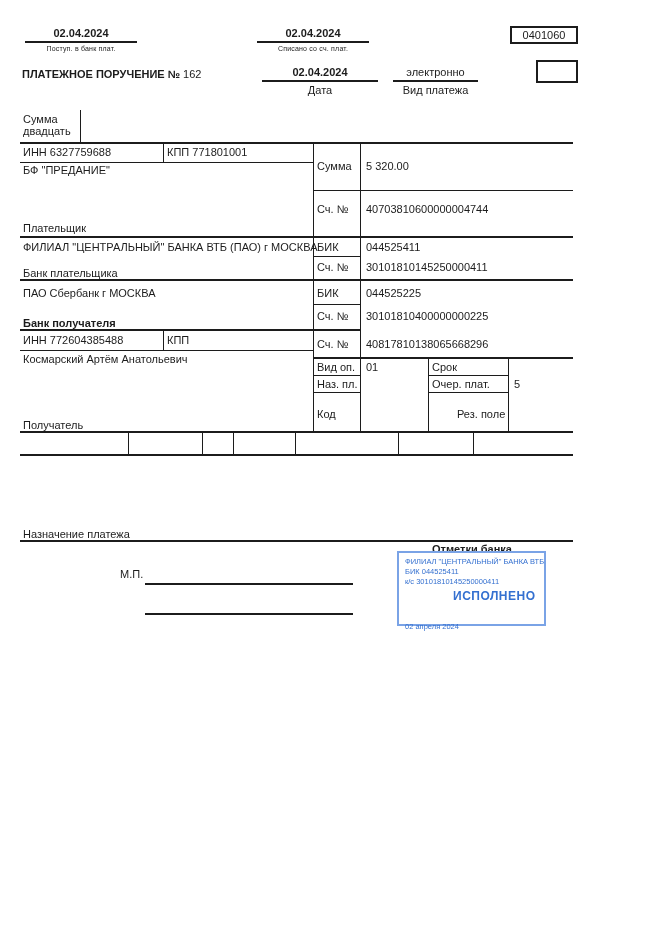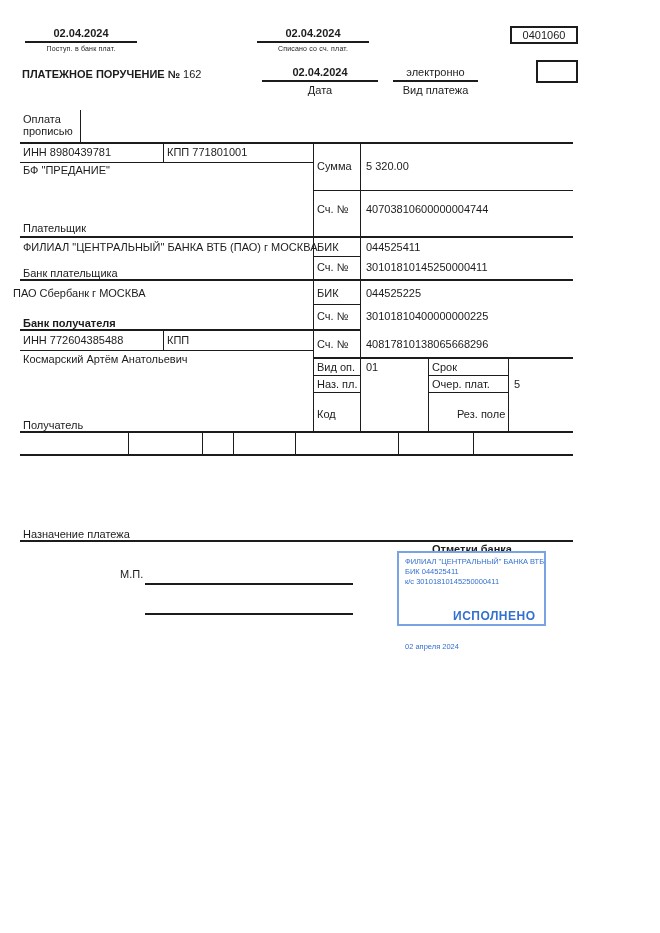--- a/index.html
+++ b/index.html
@@ -15,21 +15,21 @@
   .s{position:absolute;font-size:7px;line-height:8px;white-space:nowrap;letter-spacing:0.2px;}
   .hl{position:absolute;background:#1c1c1c;height:1px;}
   .hl2{position:absolute;background:#1c1c1c;height:2px;}
   .vl{position:absolute;background:#1c1c1c;width:1px;}
   .box{position:absolute;border:2px solid #1c1c1c;background:#fff;}
   .stamp{
     position:absolute;left:397px;top:551px;width:149px;height:75px;
     border:2px solid #7aa3e6;padding:4px 6px;box-sizing:border-box;
   }
   .stamp .sl{font-size:7.5px;line-height:10px;white-space:nowrap;}
-  .stamp .st{font-size:12px;font-weight:bold;letter-spacing:0.5px;margin-top:22px;padding-left:48px;}
+  .stamp .st{font-size:12px;font-weight:bold;letter-spacing:0.5px;margin-top:2px;padding-left:48px;}
   .stamp .sd{font-size:7.5px;margin-top:19px;}
 </style>
 </head>
 <body>
 
 <div class="page">
 
   <div class="t b c" style="left:25px;top:27px;width:112px;">02.04.2024</div>
   <div class="hl" style="left:25px;top:41px;width:112px;height:2px;"></div>
   <div class="s c" style="left:25px;top:45px;width:112px;">Поступ. в банк плат.</div>
@@ -50,29 +50,29 @@
   <div class="t b c" style="left:262px;top:66px;width:116px;">02.04.2024</div>
   <div class="hl" style="left:262px;top:80px;width:116px;height:2px;"></div>
   <div class="t c" style="left:262px;top:84px;width:116px;">Дата</div>
 
   <div class="t c" style="left:393px;top:66px;width:85px;">электронно</div>
   <div class="hl" style="left:393px;top:80px;width:85px;height:2px;"></div>
   <div class="t c" style="left:393px;top:84px;width:85px;">Вид платежа</div>
 
   <div class="box" style="left:536px;top:60px;width:38px;height:19px;"></div>
 
-  <div class="t w" style="left:23px;top:113px;width:58px;">Оплата прописью</div>
+  <div class="t w" style="left:23px;top:113px;width:58px;">Сумма двадцать</div>
   <div class="vl" style="left:80px;top:110px;height:32px;"></div>
   <div class="hl2" style="left:20px;top:142px;width:553px;"></div>
 
   <div class="vl" style="left:163px;top:142px;height:20px;"></div>
   <div class="vl" style="left:313px;top:142px;height:290px;"></div>
   <div class="vl" style="left:360px;top:142px;height:290px;"></div>
 
-  <div class="t" style="left:23px;top:146px;">ИНН 8980439781</div>
+  <div class="t" style="left:23px;top:146px;">ИНН 6327759688</div>
   <div class="t" style="left:167px;top:146px;">КПП 771801001</div>
   <div class="hl" style="left:20px;top:162px;width:293px;"></div>
 
   <div class="t" style="left:317px;top:160px;">Сумма</div>
   <div class="t" style="left:366px;top:160px;">5 320.00</div>
   <div class="hl" style="left:313px;top:190px;width:260px;"></div>
   <div class="t" style="left:317px;top:203px;">Сч. №</div>
   <div class="t" style="left:366px;top:203px;">40703810600000004744</div>
 
   <div class="t" style="left:23px;top:164px;">БФ "ПРЕДАНИЕ"</div>
@@ -81,21 +81,21 @@
 
   <div class="t" style="left:23px;top:241px;">ФИЛИАЛ "ЦЕНТРАЛЬНЫЙ" БАНКА ВТБ (ПАО) г МОСКВА</div>
   <div class="t" style="left:317px;top:241px;">БИК</div>
   <div class="t" style="left:366px;top:241px;">044525411</div>
   <div class="hl" style="left:313px;top:256px;width:47px;"></div>
   <div class="t" style="left:317px;top:261px;">Сч. №</div>
   <div class="t" style="left:366px;top:261px;">30101810145250000411</div>
   <div class="t" style="left:23px;top:267px;">Банк плательщика</div>
   <div class="hl2" style="left:20px;top:279px;width:553px;"></div>
 
-  <div class="t" style="left:13px;top:287px;text-align:center;">ПАО Сбербанк г МОСКВА</div>
+  <div class="t" style="left:23px;top:287px;text-align:center;">ПАО Сбербанк г МОСКВА</div>
   <div class="t" style="left:317px;top:287px;">БИК</div>
   <div class="t" style="left:366px;top:287px;">044525225</div>
   <div class="hl" style="left:313px;top:304px;width:47px;"></div>
   <div class="t" style="left:317px;top:310px;">Сч. №</div>
   <div class="t" style="left:366px;top:310px;">30101810400000000225</div>
   <div class="t" style="left:23px;top:317px;font-weight:bold;">Банк получателя</div>
   <div class="hl2" style="left:20px;top:329px;width:340px;"></div>
 
   <div class="t" style="left:23px;top:334px;">ИНН 772604385488</div>
   <div class="vl" style="left:163px;top:331px;height:19px;"></div>

